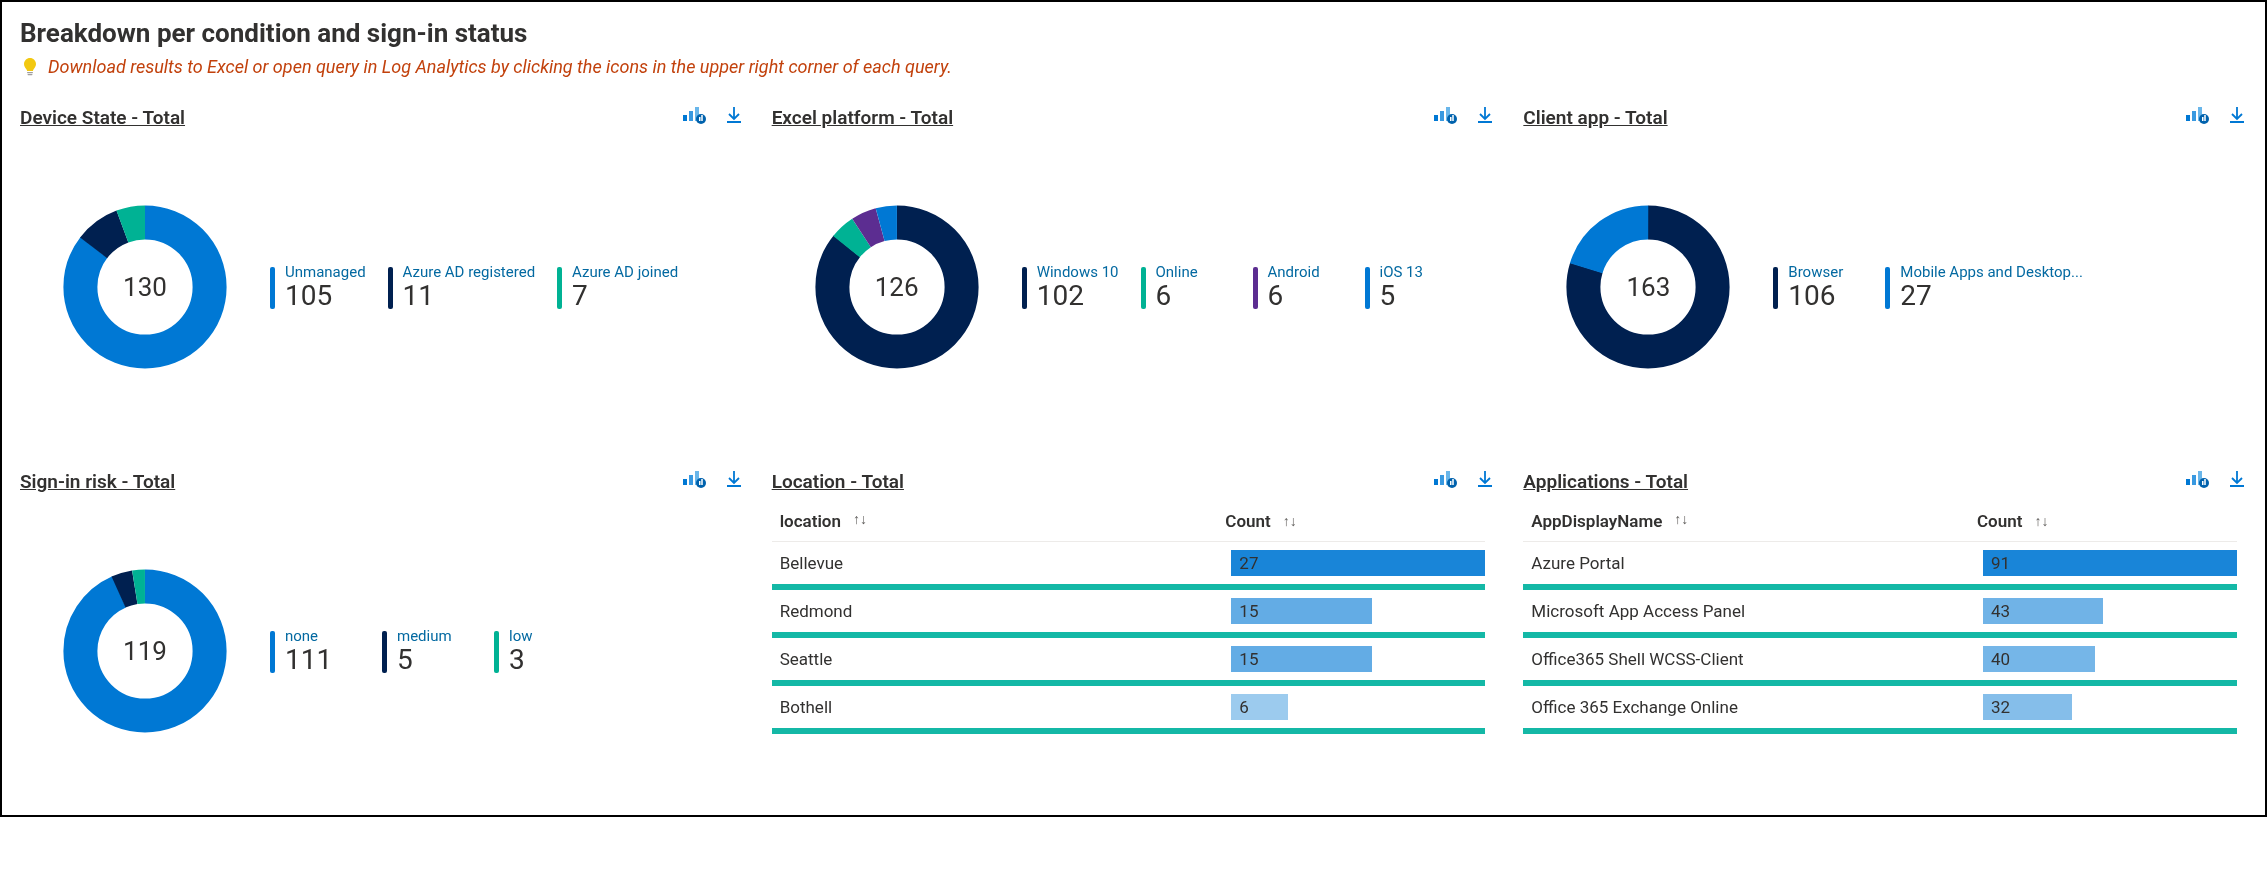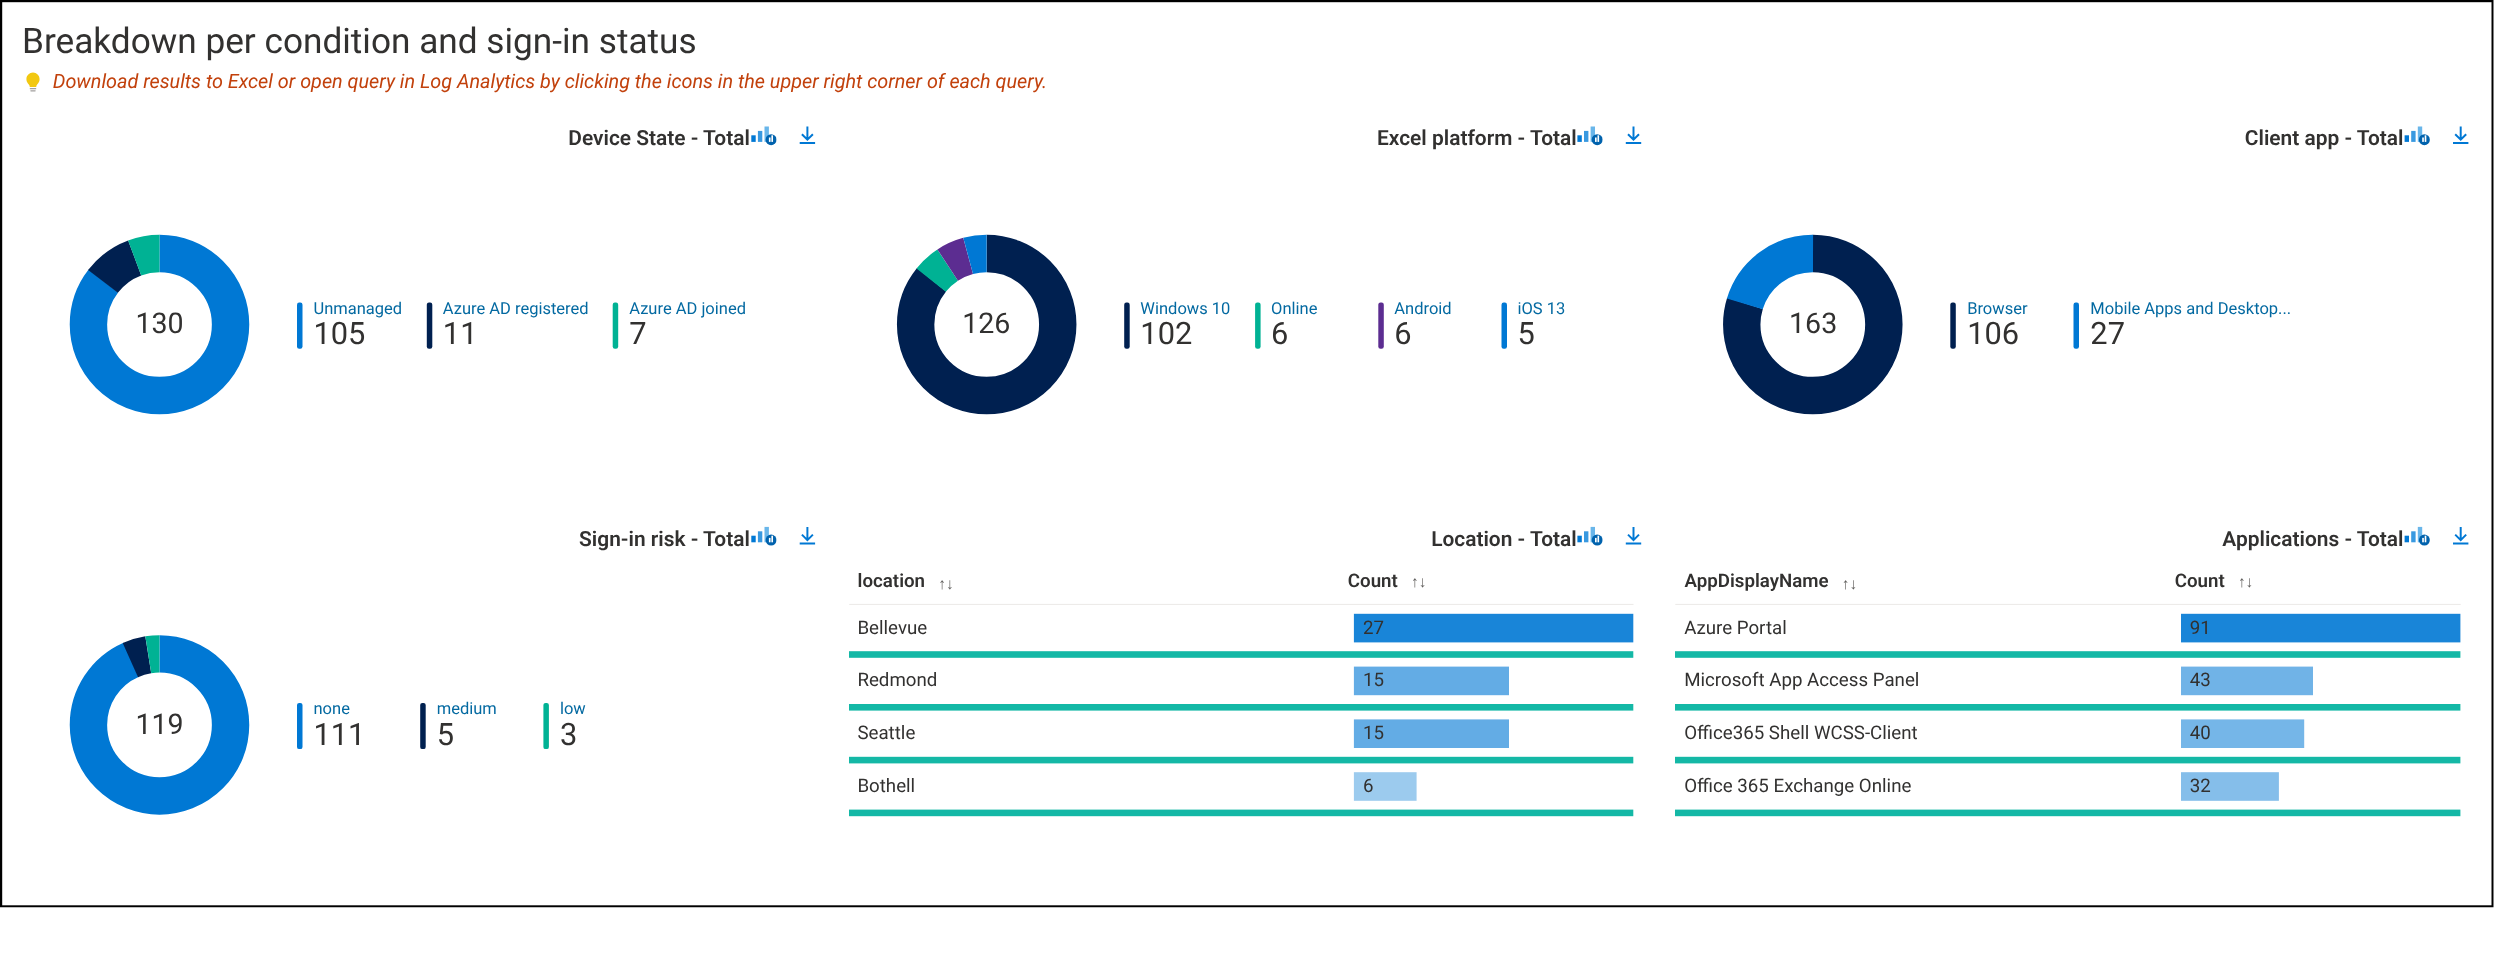--- a/index.html
+++ b/index.html
@@ -9,22 +9,22 @@
     background: #fff;
     color: #323130;
   }
   .page {
     width: 2267px;
     border: 2px solid #000;
     box-sizing: border-box;
     padding: 10px 18px 14px 18px;
   }
   .page-title {
-    font-size: 32px;
-    font-weight: 400;
+    font-size: 26px;
+    font-weight: 700;
     margin: 6px 0 8px 0;
   }
   .tip-row {
     display: flex;
     align-items: center;
     gap: 8px;
     margin-bottom: 28px;
   }
   .tip-text {
     font-style: italic;
@@ -37,22 +37,23 @@
     display: grid;
     grid-template-columns: 1fr 1fr 1fr;
     gap: 32px 28px;
   }
   .panel {
     position: relative;
   }
   .panel-header {
     display: flex;
     align-items: center;
-    justify-content: flex-end;
+    justify-content: space-between;
     margin-bottom: 8px;
+    text-decoration: underline;
   }
   .panel-title {
     font-size: 19px;
     font-weight: 600;
   }
   .panel-actions {
     display: flex;
     gap: 18px;
     align-items: center;
   }
@@ -110,21 +111,21 @@
     padding-right: 10px;
   }
   .table-head {
     display: flex;
     align-items: center;
     padding: 10px 0 10px 8px;
     font-weight: 600;
     font-size: 17px;
     border-bottom: 1px solid #edebe9;
   }
-  .col-name { flex: 1; display: flex; align-items: flex-end; gap: 12px; }
+  .col-name { flex: 1; display: flex; align-items: flex-start; gap: 12px; }
   .col-count { width: 260px; display: flex; align-items: center; gap: 12px; }
   .sort-arrows { color: #605e5c; font-size: 14px; }
   .table-scroll {
     max-height: 200px;
     overflow-y: scroll;
     border-right: 0;
   }
   .table-row {
     display: flex;
     align-items: center;

